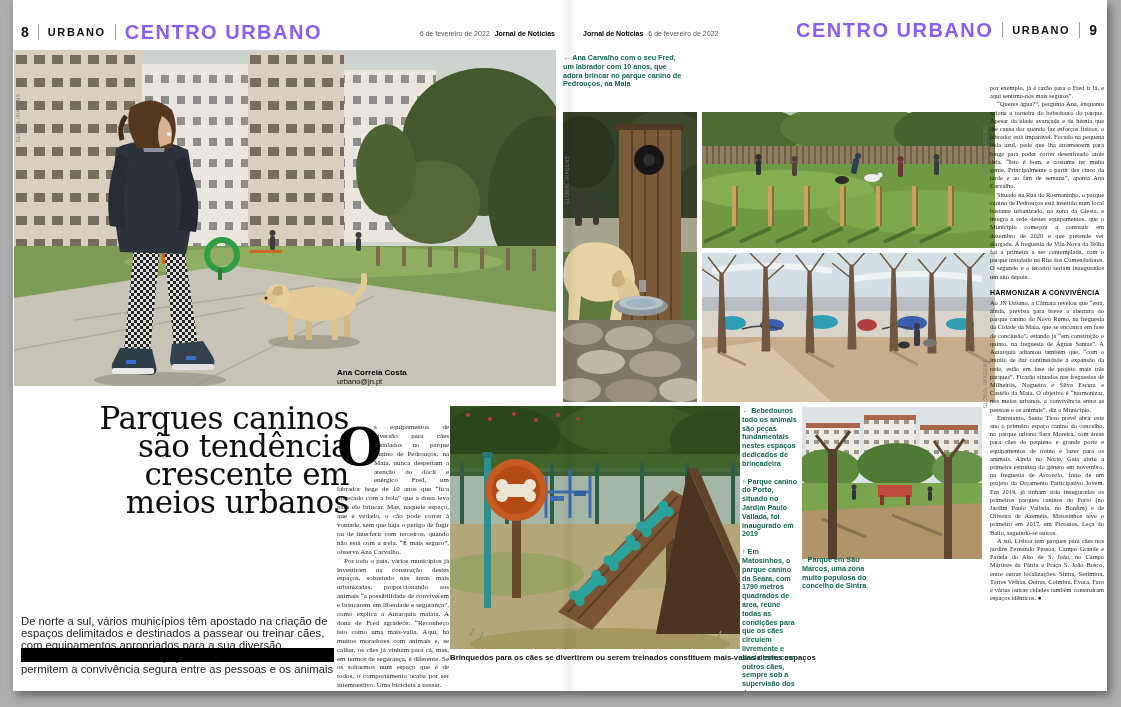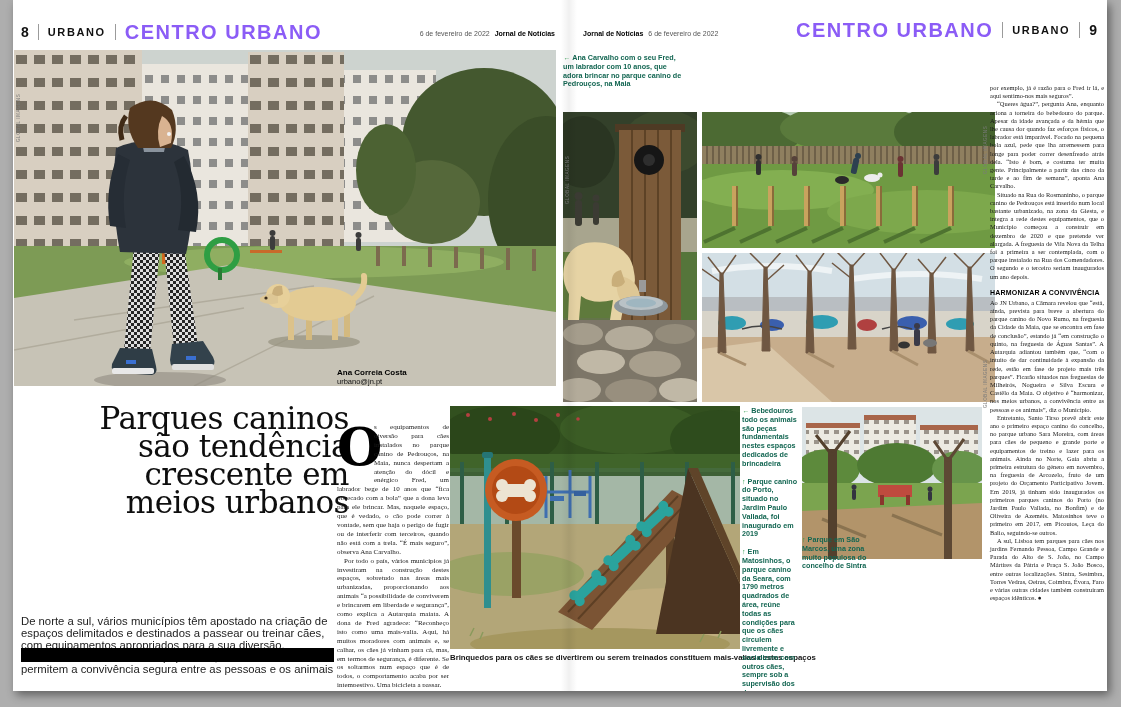--- a/index.html
+++ b/index.html
@@ -475,21 +475,21 @@
       <g stroke="#8a7350" stroke-width="3">
         <line x1="20" y1="112" x2="64" y2="130"></line>
           <line x1="90" y1="108" x2="140" y2="128"></line>
       </g>
       <rect x="26" y="42" width="9" height="110" fill="#53402d"></rect>
       <path d="M30 48 L14 28 M30 48 L48 24" stroke="#53402d" stroke-width="3" fill="none"></path>
       <rect x="142" y="50" width="8" height="102" fill="#5d4834"></rect>
       <path d="M146 54 L132 34 M146 54 L162 32" stroke="#5d4834" stroke-width="3" fill="none"></path>
     </svg>
   </div>
-  <div class="abs cap" style="left:789px;top:536px;width:80px;">
+  <div class="abs cap" style="left:789px;top:556px;width:80px;">
     <span class="arr">↑</span><span>Parque em São Marcos, uma zona muito populosa do concelho de Sintra</span>
   </div>
 
   <div class="abs bodycol col9" style="left:977px;top:84px;width:114px;">
     <p>por exemplo, já é razão para o Fred ir lá, e aqui sentimo-nos mais seguros”.</p>
     <p class="ind">“Queres água?”, pergunta Ana, enquanto aciona a torneira do bebedouro do parque. Apesar da idade avançada e da hérnia que lhe causa dor quando faz esforços físicos, o labrador está imparável. Focado na pequena bola azul, pede que lha arremessem para longe para poder correr desenfreado atrás dela. “Isto é bom, e costuma ter muita gente. Principalmente a partir das cinco da tarde e ao fim de semana”, aponta Ana Carvalho.</p>
     <p class="ind">Situado na Rua do Rosmaninho, o parque canino de Pedrouços está inserido num local bastante urbanizado, na zona da Giesta, e integra a rede destes equipamentos, que o Município começou a construir em dezembro de 2020 e que pretende ver alargada. A freguesia de Vila Nova da Telha foi a primeira a ser contemplada, com o parque instalado na Rua dos Comendadores. O segundo e o terceiro seriam inaugurados um ano depois.</p>
     <div class="subhead">HARMONIZAR A CONVIVÊNCIA</div>
     <p>Ao JN Urbano, a Câmara revelou que “está, ainda, prevista para breve a abertura do parque canino do Novo Rumo, na freguesia da Cidade da Maia, que se encontra em fase de conclusão”, estando já “em construção o quinto, na freguesia de Águas Santas”. A Autarquia adiantou também que, “com o intuito de dar continuidade à expansão da rede, estão em fase de projeto mais três parques”. Ficarão situados nas freguesias de Milheirós, Nogueira e Silva Escura e Castêlo da Maia. O objetivo é “harmonizar, nos meios urbanos, a convivência entre as pessoas e os animais”, diz o Município.</p>
     <p class="ind">Entretanto, Santo Tirso prevê abrir este ano o primeiro espaço canino do concelho, no parque urbano Sara Moreira, com áreas para cães de pequeno e grande porte e equipamentos de treino e lazer para os animais. Ainda no Norte, Gaia abriu a primeira estrutura do género em novembro, na freguesia de Arcozelo, fruto de um projeto do Orçamento Participativo Jovem. Em 2019, já tinham sido inaugurados os primeiros parques caninos do Porto (no Jardim Paulo Vallada, no Bonfim) e de Oliveira de Azeméis. Matosinhos teve o primeiro em 2017, em Picoutos, Leça do Balio, seguindo-se outros.</p>

